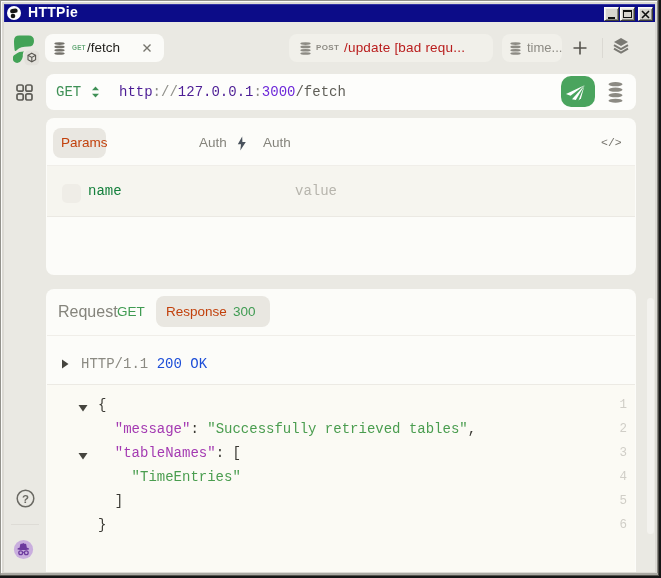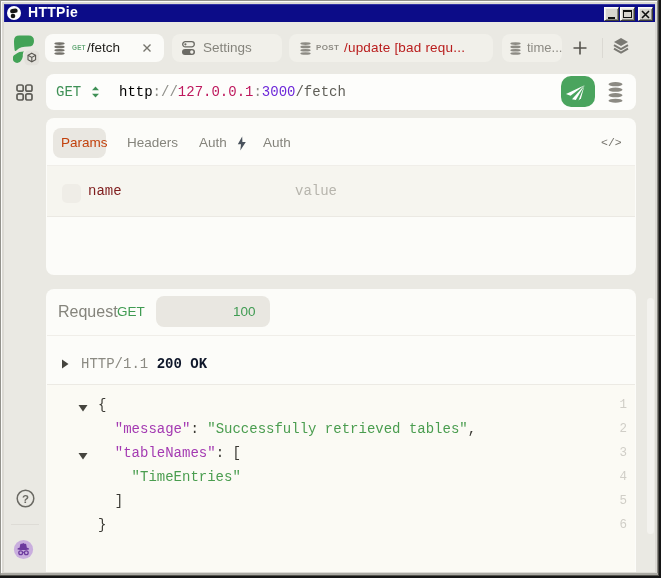--- a/index.html
+++ b/index.html
@@ -106,29 +106,20 @@
       <ellipse cx="5.5" cy="4.9" rx="5.2" ry="1.3"></ellipse>
       <ellipse cx="5.5" cy="8.2" rx="5.2" ry="1.3"></ellipse>
       <ellipse cx="5.5" cy="11.5" rx="5.2" ry="1.25"></ellipse>
     </svg>
     <div class="abs" style="left:27px;top:0;height:28px;line-height:28px;font-size:8px;font-weight:bold;letter-spacing:.2px;color:#68aa7a;transform:scaleX(.8);transform-origin:0 50%;">GET</div>
     <div class="abs" style="left:42px;top:0;height:28px;line-height:27px;font-size:13.5px;font-weight:500;color:#24231f;">/fetch</div>
     <svg class="abs" style="left:97px;top:9px" width="10" height="10" viewBox="0 0 10 10">
         <path d="M1.5,1.5 L8.5,8.5 M8.5,1.5 L1.5,8.5" stroke="#76746d" stroke-width="1.4"></path>
       </svg>
   </div>
-  <div class="tab idle" style="left:172px;width:110px;">
-    <svg class="abs" style="left:10px;top:7px" width="13" height="14" viewBox="0 0 13 14">
-      <rect x="0.7" y="0.7" width="11.6" height="5.2" rx="2.6" fill="none" stroke="#6b6a64" stroke-width="1.3"></rect>
-      <circle cx="3.4" cy="3.3" r="1.1" fill="#6b6a64"></circle>
-      <rect x="0" y="7.9" width="13" height="6.1" rx="3" fill="#6b6a64"></rect>
-      <circle cx="9.8" cy="11" r="1.7" fill="#f1f0ea"></circle>
-    </svg>
-    <div class="abs" style="left:31px;top:0;height:28px;line-height:27px;font-size:13.5px;color:#85847c;">Settings</div>
-  </div>
   <div class="tab idle" style="left:289px;width:204px;overflow:hidden;text-align:right;">
     <svg class="abs" style="left:11px;top:8px" width="11" height="13" viewBox="0 0 11 13" fill="#8d8b84">
       <ellipse cx="5.5" cy="1.6" rx="5.2" ry="1.3"></ellipse>
       <ellipse cx="5.5" cy="4.9" rx="5.2" ry="1.3"></ellipse>
       <ellipse cx="5.5" cy="8.2" rx="5.2" ry="1.3"></ellipse>
       <ellipse cx="5.5" cy="11.5" rx="5.2" ry="1.25"></ellipse>
     </svg>
     <div class="abs" style="left:27px;top:0;height:28px;line-height:28px;font-size:8px;font-weight:bold;letter-spacing:.4px;color:#8d8b84;">POST</div>
     <div class="abs" style="left:55px;top:0;height:28px;line-height:27px;font-size:13.5px;letter-spacing:.2px;color:#b91c1c;">/update [bad requ...</div>
   </div>
@@ -150,61 +141,61 @@
     <path d="M2,9.2 L9,13.2 L16,9.2" fill="none" stroke="#7a7973" stroke-width="2"></path>
     <path d="M2,12.6 L9,16.6 L16,12.6" fill="none" stroke="#7a7973" stroke-width="2"></path>
   </svg>
 
   <div class="abs" style="left:46px;top:74px;width:590px;height:36px;background:#fdfdfb;border-radius:8px;"></div>
   <div class="abs mono" style="left:56px;top:74px;height:36px;line-height:36px;font-size:14px;color:#3e9055;">GET</div>
   <svg class="abs" style="left:91px;top:86px" width="9" height="12" viewBox="0 0 9 12" fill="#3e9055">
     <path d="M4.5,0.5 L8,4.2 L1,4.2 Z"></path>
     <path d="M1,7.8 L8,7.8 L4.5,11.5 Z"></path>
   </svg>
-  <div class="abs mono" style="left:119px;top:74px;height:36px;line-height:36px;font-size:14px;"><span style="color:#000000">http</span><span style="color:#90908a">://</span><span style="color:#be185d">127.0.0.1</span><span style="color:#90908a">:</span><span style="color:#6d28d9">3000</span><span style="color:#5f5e57">/fetch</span></div>
+  <div class="abs mono" style="left:119px;top:74px;height:36px;line-height:36px;font-size:14px;"><span style="color:#4c1d95">http</span><span style="color:#90908a">://</span><span style="color:#4c1d95">127.0.0.1</span><span style="color:#90908a">:</span><span style="color:#6d28d9">3000</span><span style="color:#5f5e57">/fetch</span></div>
   <div class="abs" style="left:561px;top:76px;width:34px;height:31px;background:#4aa45e;border-radius:10px;"></div>
   <svg class="abs" style="left:565px;top:84px" width="20" height="18" viewBox="0 0 20 18">
     <path d="M19.5,1.2 L1,10 L5.5,11.8 Z" fill="#ffffff"></path>
     <path d="M19.5,1.2 L7,15.3 L10.8,15.9 Z" fill="#ffffff"></path>
     <path d="M19.5,1.2 L13.5,16.6 L16,14.3 Z" fill="#ffffff"></path>
   </svg>
   <svg class="abs" style="left:608px;top:82px" width="15" height="21" viewBox="0 0 15 21" fill="#8c8a83">
     <ellipse cx="7.5" cy="2.2" rx="7" ry="2.1"></ellipse>
     <ellipse cx="7.5" cy="7.7" rx="7" ry="2.1"></ellipse>
     <ellipse cx="7.5" cy="13.2" rx="7" ry="2.1"></ellipse>
     <ellipse cx="7.5" cy="18.7" rx="7" ry="2.0"></ellipse>
   </svg>
 
   <div class="card" style="top:118px;height:157px;"></div>
   <div class="pill" style="left:53px;top:128px;width:53px;height:30px;"></div>
   <div class="abs dark" style="left:61px;top:128px;height:30px;line-height:30px;font-size:13.5px;font-weight:500;">Params</div>
-  <div class="abs gray" style="left:127px;top:128px;height:30px;line-height:30px;font-size:13.5px;">Headers</div>
   <div class="abs gray" style="left:199px;top:128px;height:30px;line-height:30px;font-size:13.5px;">Auth</div>
   <svg class="abs" style="left:236px;top:136px" width="12" height="15" viewBox="0 0 12 15">
       <path d="M6.2,0.5 L1.8,8.2 L5,8.2 L4.3,14.5 L9.8,5.9 L6.4,5.9 Z" fill="#49525c"></path>
     </svg>
   <div class="abs gray" style="left:263px;top:128px;height:30px;line-height:30px;font-size:13.5px;">Auth</div>
   <div class="abs mono" style="left:601px;top:128px;height:30px;line-height:30px;font-size:11.5px;color:#76746d;">&lt;/&gt;</div>
   <div class="sep" style="top:165px;"></div>
   <div class="abs" style="left:47px;top:166px;width:588px;height:51px;background:#f6f5ef;border-bottom:1px solid #ebe9e3;"></div>
   <div class="abs" style="left:62px;top:184px;width:19px;height:19px;background:#efede7;border-radius:5px;"></div>
-  <div class="abs mono" style="left:88px;top:166px;height:51px;line-height:51px;font-size:14px;color:#7f1d1d;">name</div>
+  <div class="abs mono" style="left:88px;top:166px;height:51px;line-height:51px;font-size:14px;color:#15803d;">name</div>
   <div class="abs mono" style="left:295px;top:166px;height:51px;line-height:51px;font-size:14px;color:#b7b5ad;font-family:Liberation Mono, monospace;">value</div>
 
   <div class="abs" style="left:647px;top:298px;width:7px;height:236px;background:#f3f2ee;border-radius:4px;"></div>
   <div class="card" style="top:289px;height:283px;border-radius:8px 8px 0 0;"></div>
   <div class="abs gray" style="left:58px;top:296px;height:31px;line-height:31px;font-size:16px;">Request</div>
   <div class="abs g" style="left:117px;top:296px;height:31px;line-height:31px;font-size:13.5px;">GET</div>
   <div class="pill" style="left:156px;top:296px;width:114px;height:31px;"></div>
-  <div class="abs g" style="left:233px;top:296px;height:31px;line-height:31px;font-size:13.5px;">100</div>
+  <div class="abs dark" style="left:166px;top:296px;height:31px;line-height:31px;font-size:13.5px;font-weight:500;">Response</div>
+  <div class="abs g" style="left:233px;top:296px;height:31px;line-height:31px;font-size:13.5px;">300</div>
   <div class="sep" style="top:335px;"></div>
   <svg class="abs" style="left:61px;top:359px" width="8" height="10" viewBox="0 0 8 10">
       <path d="M1,0.5 L7.5,5 L1,9.5 Z" fill="#45443e"></path>
     </svg>
-  <div class="abs mono" style="left:81px;top:350px;height:28px;line-height:28px;font-size:14px;color:#8b8a82;">HTTP/1.1 <span style="font-weight:bold;color:#0f172a;">200 OK</span></div>
+  <div class="abs mono" style="left:81px;top:350px;height:28px;line-height:28px;font-size:14px;color:#8b8a82;">HTTP/1.1 <span style="font-weight:normal;color:#1d4ed8;">200 OK</span></div>
   <div class="sep" style="top:384px;background:#eceae4;"></div>
   <div class="abs" style="left:47px;top:385px;width:588px;height:187px;background:#fbfaf4;"></div>
 
   <svg class="abs" style="left:78px;top:404px" width="10" height="8" viewBox="0 0 10 8">
       <path d="M0.5,1 L9.5,1 L5,7.5 Z" fill="#45443e"></path>
     </svg>
   <svg class="abs" style="left:78px;top:452px" width="10" height="8" viewBox="0 0 10 8">
       <path d="M0.5,1 L9.5,1 L5,7.5 Z" fill="#45443e"></path>
     </svg>
   <div class="abs mono" style="left:98px;top:393px;font-size:14px;line-height:24px;color:#3a3933;white-space:pre;">{<br>  <span style="color:#a43ab2">"message"</span>: <span style="color:#4a9d4f">"Successfully retrieved tables"</span>,<br>  <span style="color:#a43ab2">"tableNames"</span>: [<br>    <span style="color:#4a9d4f">"TimeEntries"</span><br>  ]<br>}</div>

